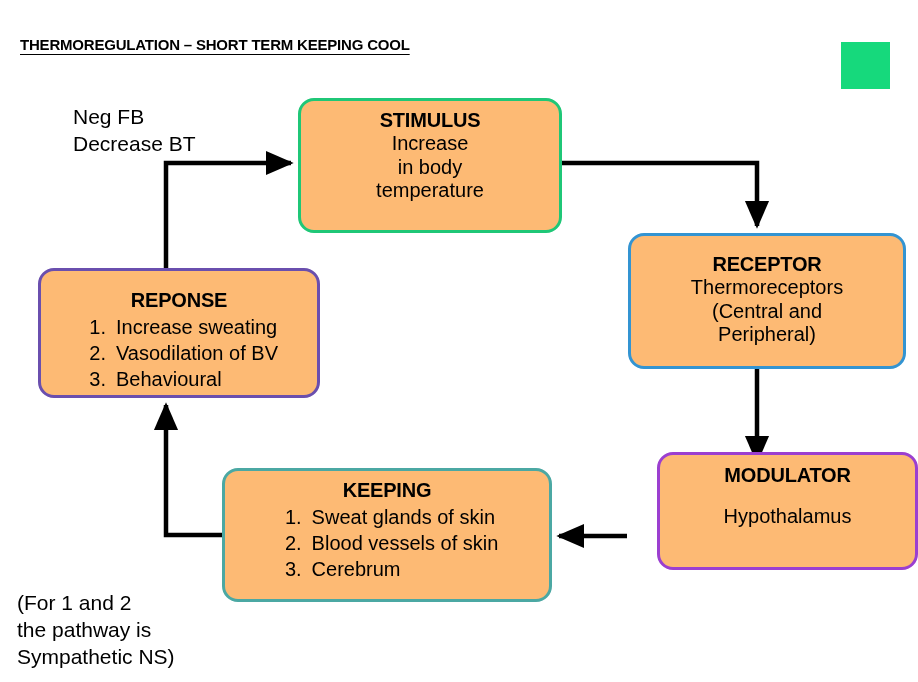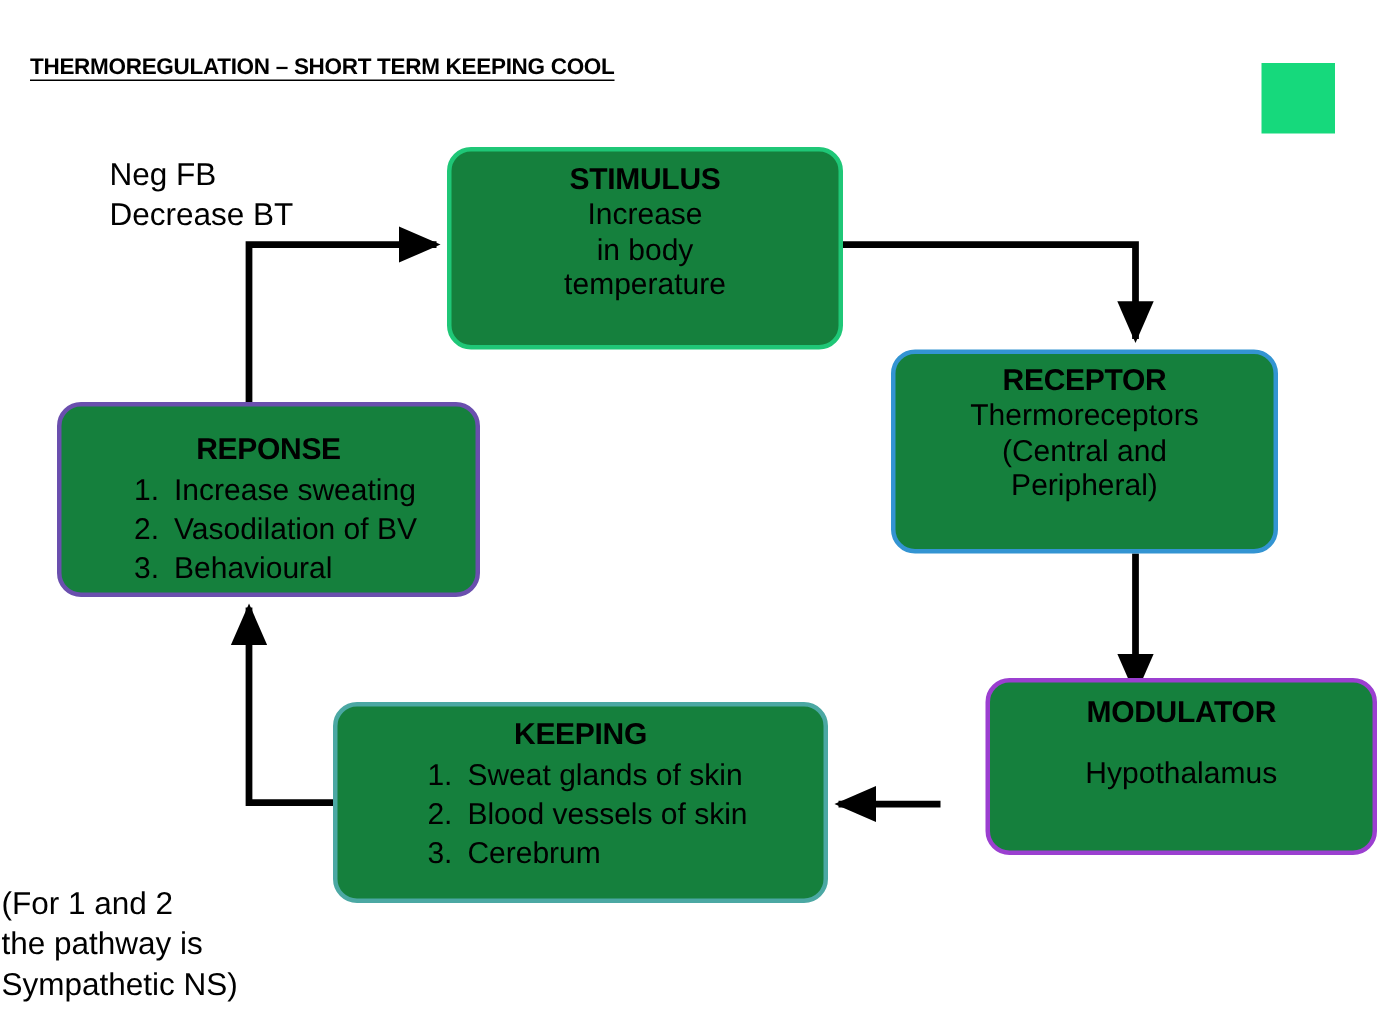--- a/index.html
+++ b/index.html
@@ -39,21 +39,21 @@
     left: 841px;
     top: 42px;
     width: 49px;
     height: 47px;
   }
 
   
   .box {
     position: absolute;
     box-sizing: border-box;
-    background: #15803d;
+    background: #fdba74;
     border-style: solid;
     border-width: 3px;
     border-radius: 16px;
     display: flex;
     flex-direction: column;
     align-items: center;
     justify-content: flex-start;
     color: #000000;
   }
   .box-title {
@@ -85,39 +85,39 @@
   .li-num {
     display: inline-block;
     width: 26px;
     text-align: right;
     margin-right: 10px;
     flex: none;
   }
 
   
   #box-stimulus  { left: 298px; top:  98px; width: 264px; height: 135px; padding-top: 8px; }
-  #box-receptor  { left: 594px; top: 233px; width: 258px; height: 136px; padding-top: 7px; }
+  #box-receptor  { left: 628px; top: 233px; width: 278px; height: 136px; padding-top: 17px; }
   #box-modulator { left: 627px; top: 452px; width: 261px; height: 118px; padding-top: 9px; margin-left: 30px; }
   #box-effector  { left: 222px; top: 468px; width: 330px; height: 134px; padding-top: 8px; }
   #box-reponse   { left:  38px; top: 268px; width: 282px; height: 130px; padding-top: 18px; }
 
   #box-modulator .box-body { margin-top: 18px; }
   #box-effector .box-list  { margin-top: 2px; }
   #box-reponse .box-list   { margin-top: 2px; }
 
   
   .free-text {
     position: absolute;
     font-size: 21px;
     line-height: 1.28;
     color: #000000;
     white-space: pre;
   }
   #label-negfb { left: 73px; top: 104px; }
-  #label-note  { left: 1px; top: 590px; }
+  #label-note  { left: 17px; top: 590px; }
 
   
   #connectors {
     position: absolute;
     left: 0;
     top: 0;
     width: 918px;
     height: 682px;
     pointer-events: none;
   }

